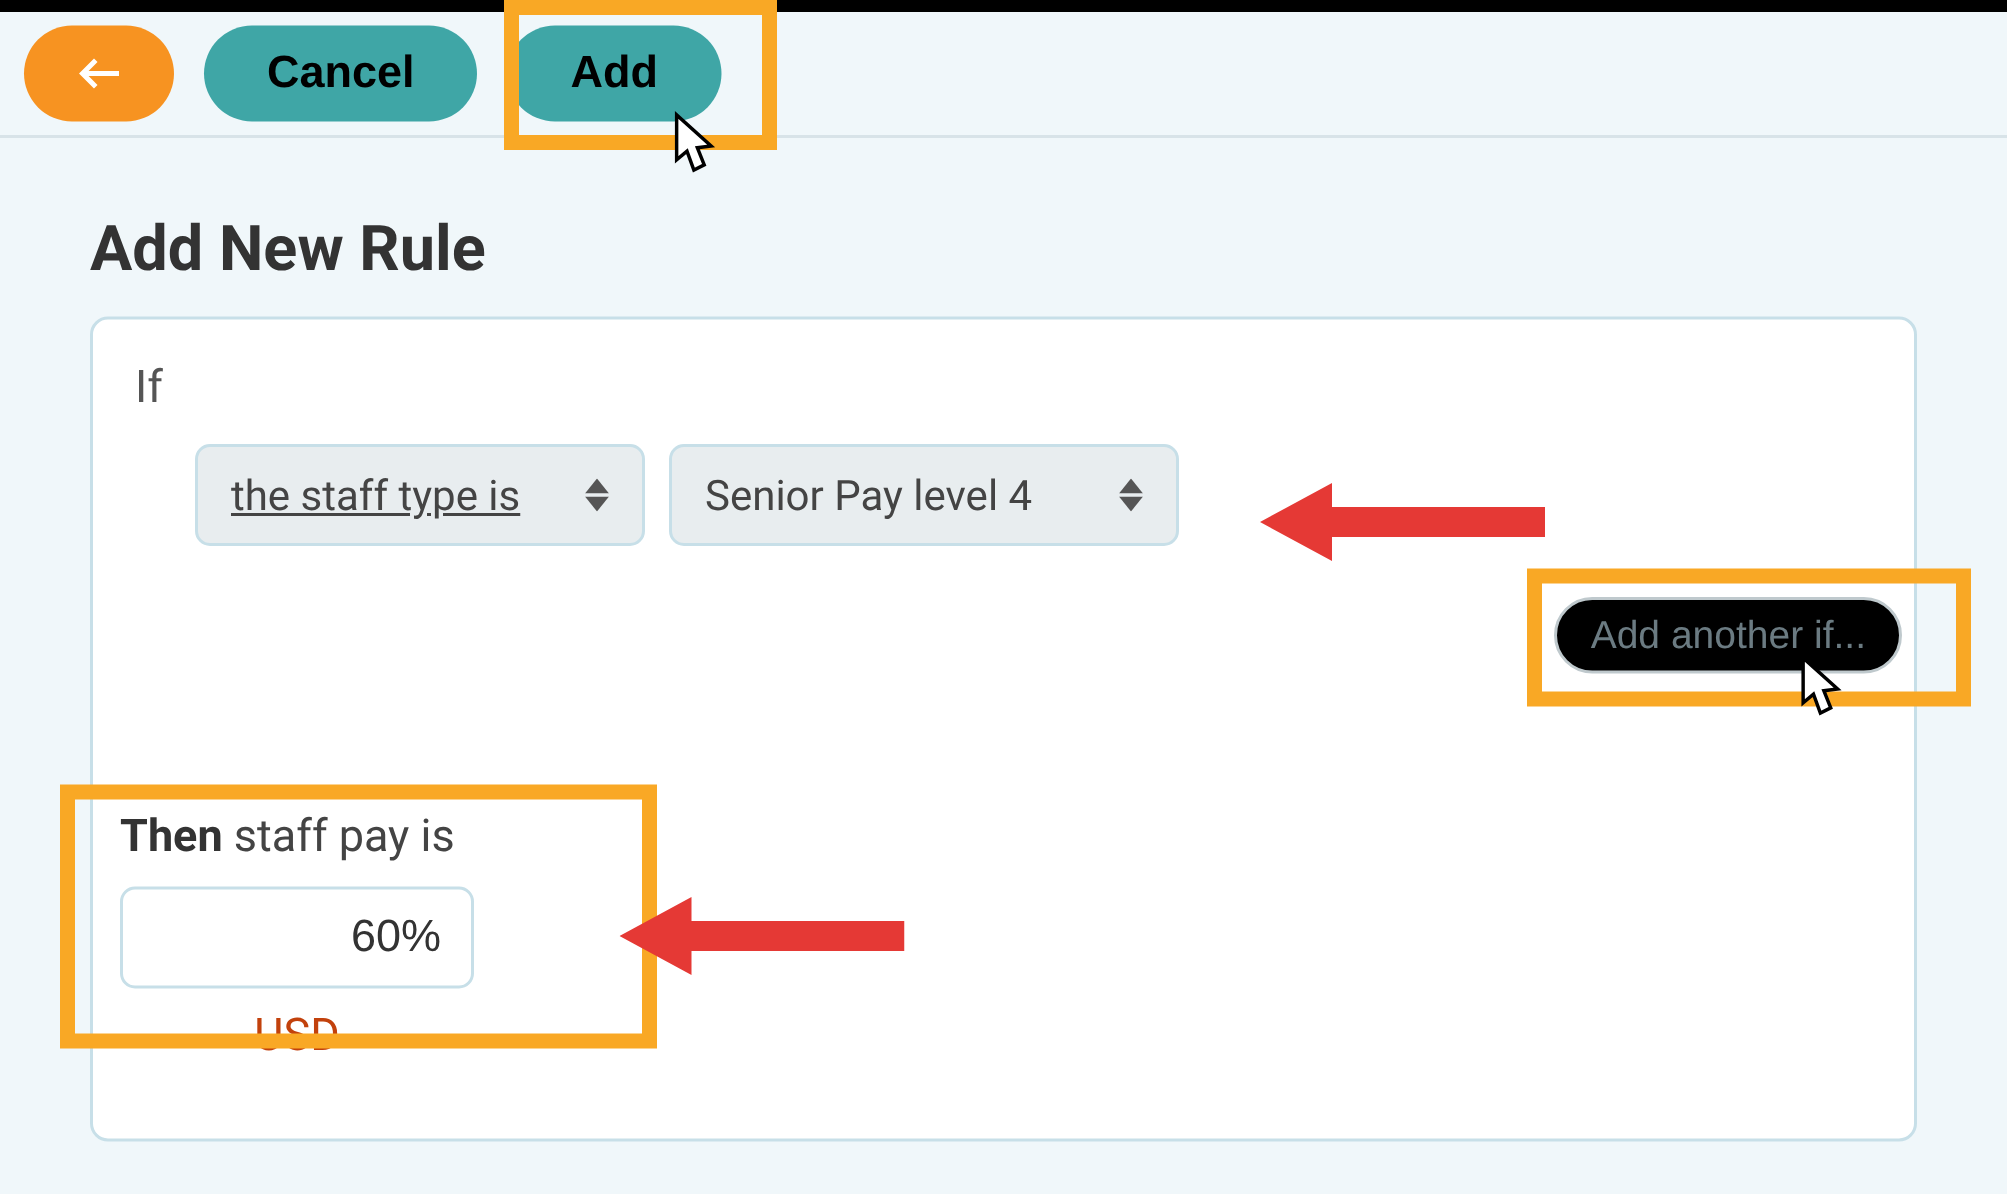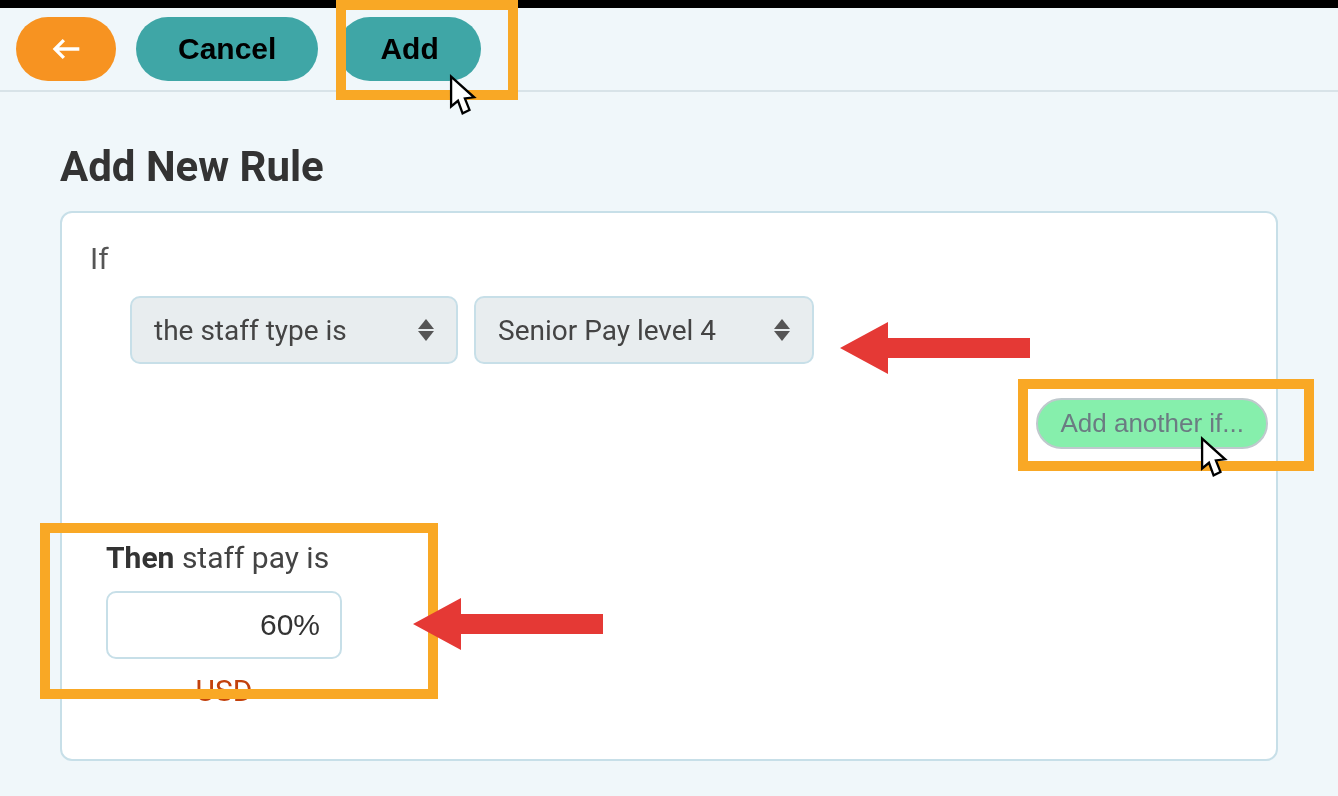--- a/index.html
+++ b/index.html
@@ -135,42 +135,41 @@
     .highlight-add-another {
       position: absolute;
       top: 379px;
       right: 24px;
       width: 296px;
       height: 92px;
       border: 10px solid #f9a825;
       pointer-events: none;
     }
     .btn-add-another {
-      background: #86efac;
+      background: #000000;
       border: 2px solid #bfc9cd;
       border-radius: 26px;
       padding: 8px 22px;
       font-size: 26px;
       color: #6b7b82;
       cursor: pointer;
     }
     .cursor-add-another {
       position: absolute;
       top: 434px;
       right: 106px;
       width: 46px;
       height: 50px;
       pointer-events: none;
     }
 
     .then-block {
       position: absolute;
       top: 540px;
       left: 80px;
-      margin-left: 26px;
     }
     .then-line {
       font-size: 30px;
       color: #444;
       margin-bottom: 16px;
     }
     .then-line b { font-weight: 700; color: #333; }
     .then-row {
       display: flex;
       align-items: center;
@@ -223,21 +222,21 @@
       <path fill="#fff" stroke="#000" stroke-width="2" d="M14 4 L14 30 L20 25 L24 36 L30 33 L26 23 L34 22 Z"></path>
     </svg>
 </div>
 
 <div class="page">
   <h1 class="page-title">Add New Rule</h1>
 
   <div class="rule-card">
     <div class="if-label">If</div>
     <div class="if-row">
-      <div class="select-box" style="width:328px;">
+      <div class="select-box" style="width:300px;text-decoration:underline;">
         <span>the staff type is</span>
         <span class="sort-caret">
           <svg viewBox="0 0 16 10">
               <path d="M8 0 L16 10 L0 10 Z"></path>
             </svg>
           <svg viewBox="0 0 16 10">
               <path d="M0 0 L16 0 L8 10 Z"></path>
             </svg>
         </span>
       </div>

